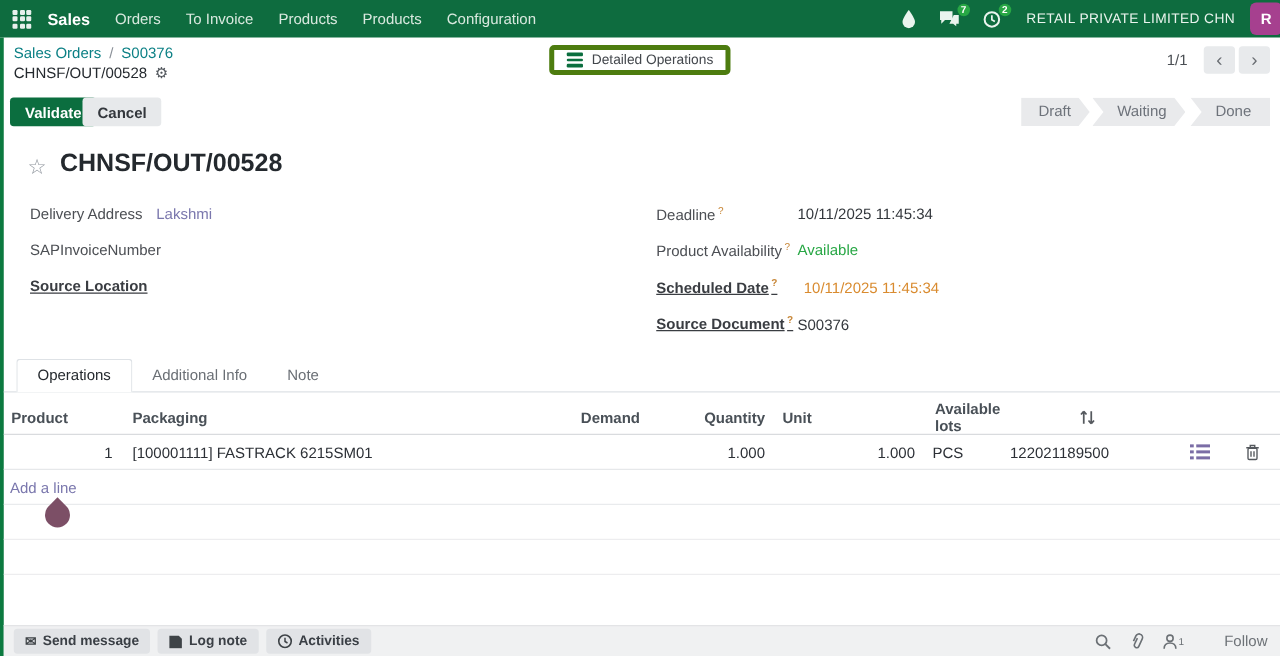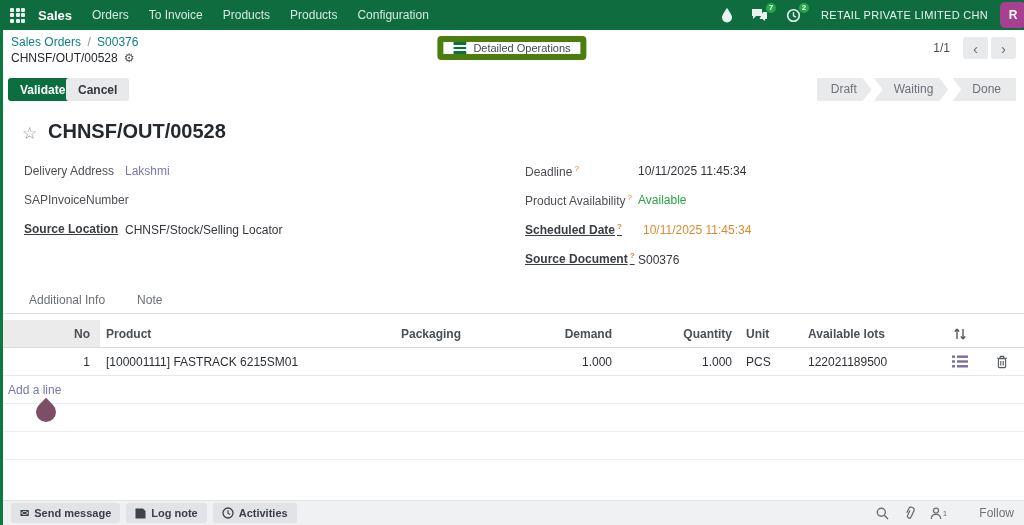--- a/index.html
+++ b/index.html
@@ -20,21 +20,21 @@
 
   
   .left-strip { position:absolute; top:30px; left:0; width:3px; height:495px; background:#0c7a40; }
 
   
   .breadcrumb { position:absolute; top:35px; left:11px; font-size:12px; }
   .breadcrumb .bc-link { color:#0c8085; cursor:pointer; }
   .breadcrumb .bc-sep { color:#8a9097; margin:0 3px; }
   .bc-current { margin-top:2px; color:#24292e; font-size:12px; display:flex; align-items:center; }
   .bc-gear { color:#50555b; font-size:12px; margin-left:6px; cursor:pointer; }
-  .detailed-ops { position:absolute; top:36px; left:50%; transform:translateX(-50%); height:24px; background:#fff; border:6px solid #4d7c0f; border-radius:4px; display:flex; align-items:center; padding:0 10px; cursor:pointer; }
+  .detailed-ops { position:absolute; top:36px; left:50%; transform:translateX(-50%); height:24px; background:#fff; border:4px solid #4d7c0f; border-radius:4px; display:flex; align-items:center; padding:0 10px; cursor:pointer; }
   .ham { display:flex; flex-direction:column; justify-content:center; gap:2px; margin-right:7px; }
   .ham i { display:block; width:13px; height:2.5px; background:#0b6e3f; border-radius:1px; }
   .detailed-ops span.lbl { font-size:11px; color:#43474c; }
   .pager { position:absolute; top:37px; right:8px; display:flex; align-items:center; }
   .pager-counter { font-size:12px; color:#4a4e53; margin-right:10px;text-align:center; }
   .pager-btn { width:25px; height:22px; background:#e8eaec; border-radius:3px; margin-left:3px; display:flex; align-items:center; justify-content:center; color:#6a6e73; font-size:15px; cursor:pointer; }
 
   
   .btn { height:23px; border-radius:3px; font-size:12px; font-weight:bold; display:inline-flex; align-items:center; padding:0 12px; cursor:pointer; }
   .btn-validate { position:absolute; top:78px; left:8px; background:#0b6e3f; color:#fff; }
@@ -187,42 +187,41 @@
   <span class="star">☆</span>
   <h1 class="record-title">CHNSF/OUT/00528</h1>
 
   <span class="fld-label" style="top:164px;left:24px;">Delivery Address</span>
   <span class="fld-value v-link" style="top:164px;left:125px;">Lakshmi</span>
 
   <span class="fld-label" style="top:193px;left:24px;">SAPInvoiceNumber</span>
   <span class="fld-value" style="top:193px;left:125px;"></span>
 
   <span class="fld-label bold" style="top:222px;left:24px;">Source Location</span>
-  <span class="fld-value" style="top:223px;left:125px;">CHNSF/Stock/Selling Locator</span>
 
   <span class="fld-label" style="top:164px;left:525px;"><span>Deadline</span><span class="help-sup">?</span></span>
   <span class="fld-value" style="top:164px;left:638px;">10/11/2025 11:45:34</span>
 
   <span class="fld-label" style="top:193px;left:525px;"><span>Product Availability</span><span class="help-sup">?</span></span>
   <span class="fld-value v-green" style="top:193px;left:638px;">Available</span>
 
   <span class="fld-label bold" style="top:222px;left:525px;"><span>Scheduled Date</span><span class="help-sup">?</span></span>
   <span class="fld-value v-orange" style="top:223px;left:643px;">10/11/2025 11:45:34</span>
 
   <span class="fld-label bold" style="top:251px;left:525px;"><span>Source Document</span><span class="help-sup">?</span></span>
   <span class="fld-value" style="top:253px;left:638px;">S00376</span>
 
   <div class="tabs">
+    <span class="tab active">Operations</span>
     <span class="tab">Additional Info</span>
     <span class="tab">Note</span>
   </div>
 
   <div class="optable">
     <div class="trow head">
-      <span class="c-no">No</span>
       <span class="c-prod">Product</span>
       <span class="c-left">Packaging</span>
       <span class="c-right">Demand</span>
       <span class="c-right">Quantity</span>
       <span class="c-left">Unit</span>
       <span class="c-lots">Available lots</span>
       <span class="c-ico">
         <svg width="16" height="14" viewBox="0 0 16 14">
             <g stroke="#55595e" stroke-width="1.4" fill="none">
               <path d="M5 12V2M5 2L2.8 4.6M5 2l2.2 2.6"></path>

